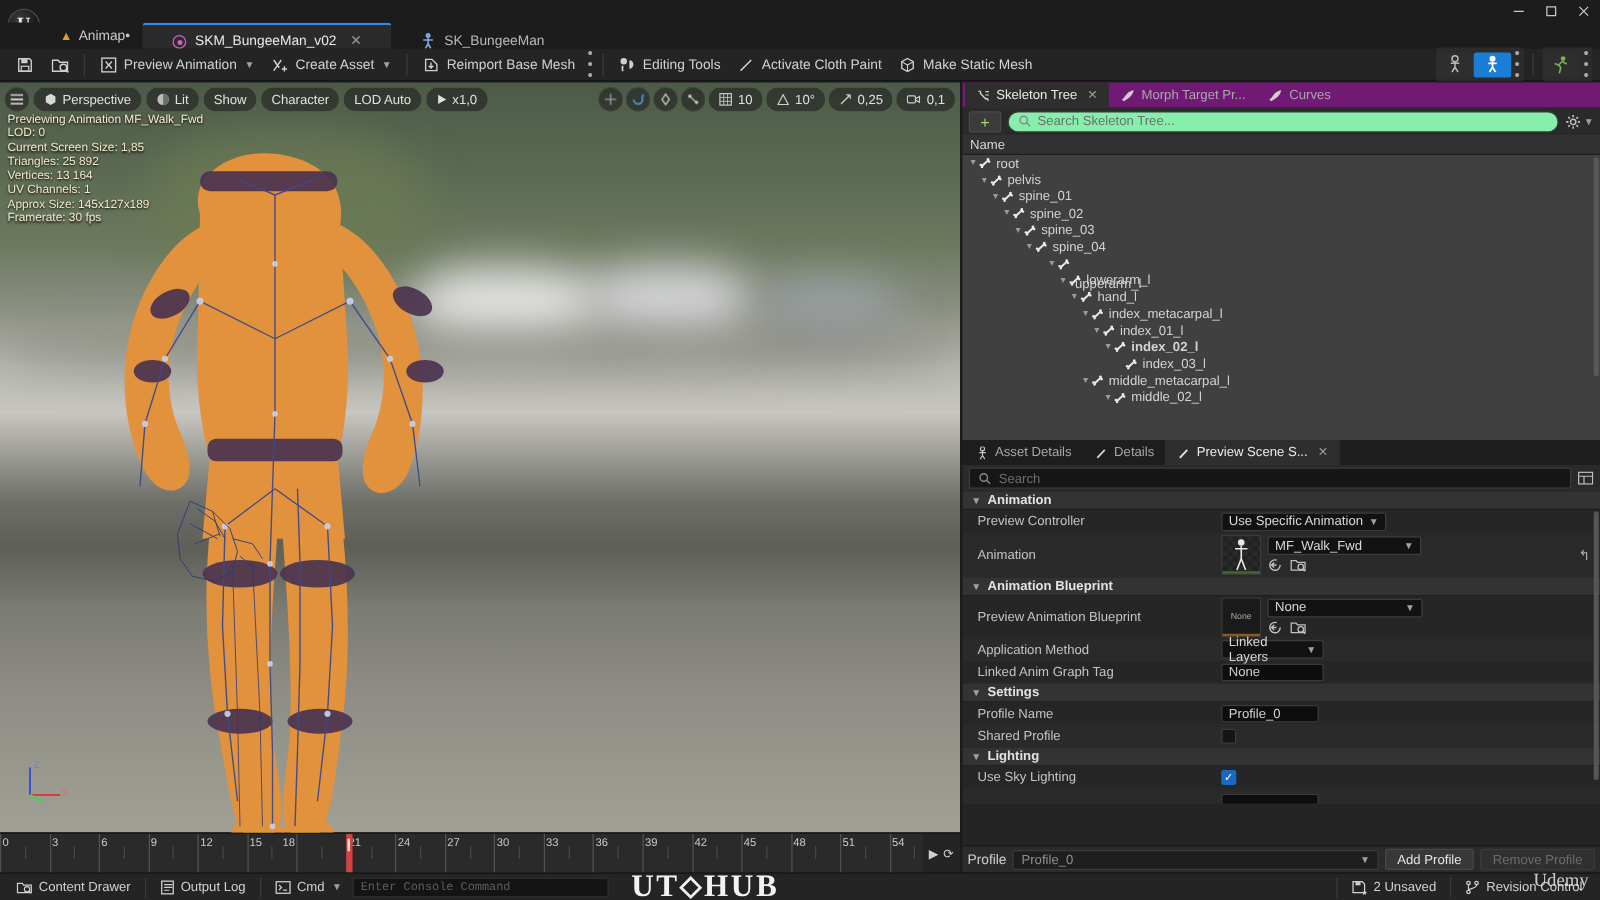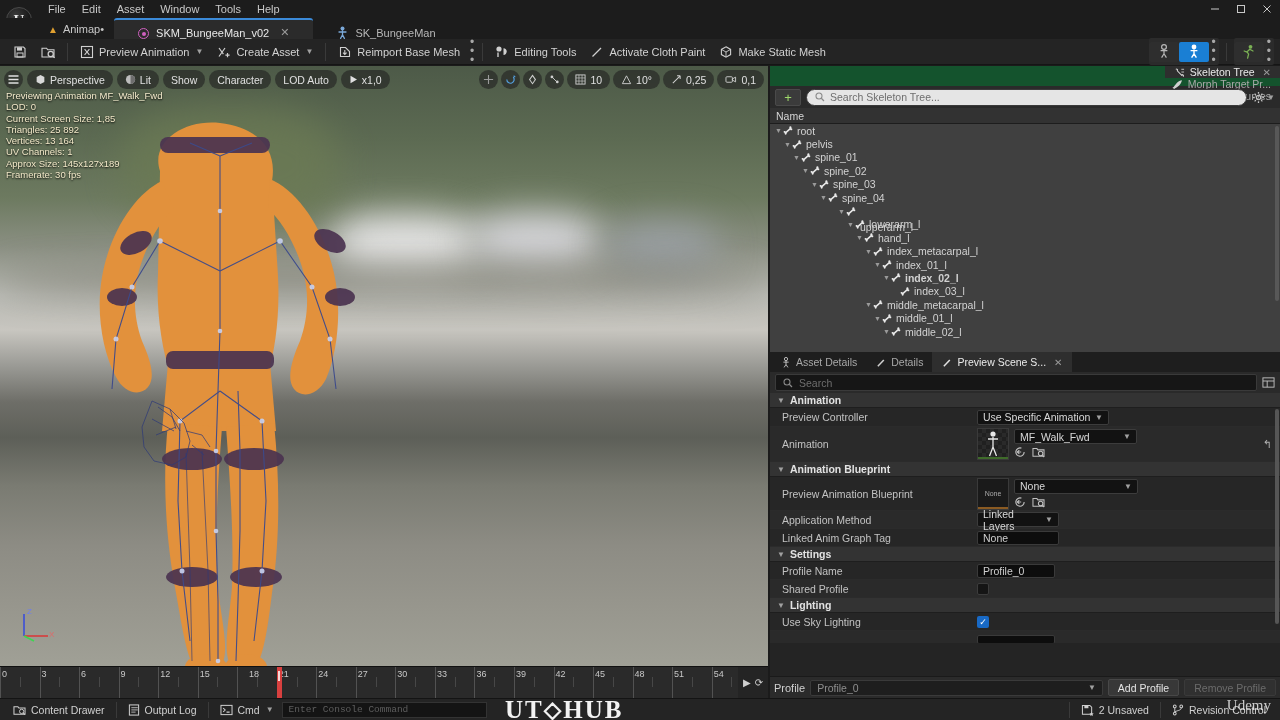--- a/index.html
+++ b/index.html
@@ -165,42 +165,41 @@
     width: 30px; display: flex; align-items: center; justify-content: center; gap: 4px;
     background: #242424; color: #cfcfcf; font-size: 10px;
   }
 
   
   .rightpanel {
     position: absolute; top: 66px; left: 770px; width: 510px; height: 632px;
     background: #242424;
   }
   .panel-tabs {
-    display: flex; align-items: flex-end; height: 20px; background: #14532d;
+    display: flex; align-items: flex-end; height: 20px; background: #701a75;
     padding-left: 2px;
-    flex-direction: column;
   }
   .ptab {
     display: flex; align-items: center; gap: 5px; height: 20px; padding: 0 9px;
     font-size: 10.5px; color: #a8a8a8;
   }
   .ptab.active { background: #2e2e2e; color: #eaeaea; }
   .ptab .x { font-size: 10px; color: #999; margin-left: 3px; }
 
   .search-row {
     display: flex; align-items: center; gap: 5px; height: 22px; padding: 2px 5px;
     background: #2a2a2a;
   }
   .plus-btn {
     width: 26px; height: 17px; background: #3b3b3b; border: 1px solid #4a4a4a;
     border-radius: 2px; display: flex; align-items: center; justify-content: center;
     color: #9ed96a; font-size: 13px; line-height: 1;
   }
   .search-box {
-    flex: 1; height: 17px; background: #e5e5e5; border: 1px solid #3a3a3a;
+    flex: 1; height: 17px; background: #86efac; border: 1px solid #3a3a3a;
     border-radius: 9px; display: flex; align-items: center; gap: 5px; padding: 0 8px;
     color: #6e6e6e; font-size: 10.5px;
   }
   .gear-wrap { display: flex; align-items: center; gap: 1px; color: #b6b6b6; }
 
   .col-head {
     height: 16px; background: #323232; display: flex; align-items: center;
     padding-left: 6px; font-size: 10.5px; color: #d6d6d6;
     border-bottom: 1px solid #1d1d1d;
   }
@@ -308,28 +307,20 @@
   }
   .sb-right { margin-left: auto; display: flex; align-items: center; padding-right: 6px; }
   svg { display: block; }
 </style>
 </head>
 <body>
 
 <div id="app">
 
   <div class="titlebar">
-    <div class="menubar">
-      <div class="menu-item">File</div>
-      <div class="menu-item">Edit</div>
-      <div class="menu-item">Asset</div>
-      <div class="menu-item">Window</div>
-      <div class="menu-item">Tools</div>
-      <div class="menu-item">Help</div>
-    </div>
     <div class="winbtns">
       <div class="winbtn">
         <svg width="10" height="10" viewBox="0 0 10 10">
             <path d="M1 5h8" stroke="#c8c8c8" stroke-width="1"></path>
           </svg>
       </div>
       <div class="winbtn">
         <svg width="10" height="10" viewBox="0 0 10 10">
             <rect x="1.5" y="1.5" width="7" height="7" fill="none" stroke="#c8c8c8" stroke-width="1"></rect>
           </svg>
@@ -705,21 +696,21 @@
         <div class="tl-minor" style="left: 138.375px;"></div>
         <div class="tl-lbl" style="left: 118.607px;">9</div>
         <div class="tl-tick" style="left: 158.143px;"></div>
         <div class="tl-minor" style="left: 177.911px;"></div>
         <div class="tl-lbl" style="left: 158.143px;">12</div>
         <div class="tl-tick" style="left: 197.679px;"></div>
         <div class="tl-minor" style="left: 217.446px;"></div>
         <div class="tl-lbl" style="left: 197.679px;">15</div>
         <div class="tl-tick" style="left: 237.214px;"></div>
         <div class="tl-minor" style="left: 256.982px;"></div>
-        <div class="tl-lbl" style="left: 247px; text-align: center;">18</div>
+        <div class="tl-lbl" style="left: 224px; text-align: center;">18</div>
         <div class="tl-tick" style="left: 276.75px;"></div>
         <div class="tl-minor" style="left: 296.518px;"></div>
         <div class="tl-lbl" style="left: 276.75px;">21</div>
         <div class="tl-tick" style="left: 316.286px;"></div>
         <div class="tl-minor" style="left: 336.054px;"></div>
         <div class="tl-lbl" style="left: 316.286px;">24</div>
         <div class="tl-tick" style="left: 355.821px;"></div>
         <div class="tl-minor" style="left: 375.589px;"></div>
         <div class="tl-lbl" style="left: 355.821px;">27</div>
         <div class="tl-tick" style="left: 395.357px;"></div>
@@ -939,29 +930,20 @@
         </div>
         <div class="tree-row" style="padding-left: 94px;">
           <span class="tw">▼</span>
           <span class="bone-ico">
             <svg width="11" height="9" viewBox="0 0 12 10">
               <path d="M2.2 7.6c-1.1.5-2.2-.7-1.4-1.7.6-.8 1.7-.3 2.3.1l4 -3.6c-.5-.7-.2-1.9.9-2 1.2-.1 1.8 1.2 1.1 2 .9.1 1.6 1 1 1.9-.6.9-1.8.6-2.2-.2L3.9 7.8c.4.8-.1 1.9-1.2 1.8-1-.1-1.4-1.2-.5-2z" fill="#eaeaea"></path>
             </svg>
           </span>
           <span style="margin-left: 3px;">middle_metacarpal_l</span>
         </div>
-        <div class="tree-row" style="padding-left: 103px;">
-          <span class="tw">▼</span>
-          <span class="bone-ico">
-            <svg width="11" height="9" viewBox="0 0 12 10">
-              <path d="M2.2 7.6c-1.1.5-2.2-.7-1.4-1.7.6-.8 1.7-.3 2.3.1l4 -3.6c-.5-.7-.2-1.9.9-2 1.2-.1 1.8 1.2 1.1 2 .9.1 1.6 1 1 1.9-.6.9-1.8.6-2.2-.2L3.9 7.8c.4.8-.1 1.9-1.2 1.8-1-.1-1.4-1.2-.5-2z" fill="#eaeaea"></path>
-            </svg>
-          </span>
-          <span style="margin-left: 3px;">middle_01_l</span>
-        </div>
         <div class="tree-row" style="padding-left: 112px;">
           <span class="tw">▼</span>
           <span class="bone-ico">
             <svg width="11" height="9" viewBox="0 0 12 10">
               <path d="M2.2 7.6c-1.1.5-2.2-.7-1.4-1.7.6-.8 1.7-.3 2.3.1l4 -3.6c-.5-.7-.2-1.9.9-2 1.2-.1 1.8 1.2 1.1 2 .9.1 1.6 1 1 1.9-.6.9-1.8.6-2.2-.2L3.9 7.8c.4.8-.1 1.9-1.2 1.8-1-.1-1.4-1.2-.5-2z" fill="#eaeaea"></path>
             </svg>
           </span>
           <span style="margin-left: 3px;">middle_02_l</span>
         </div>
         <div class="tree-row" style="padding-left: 121px;">

